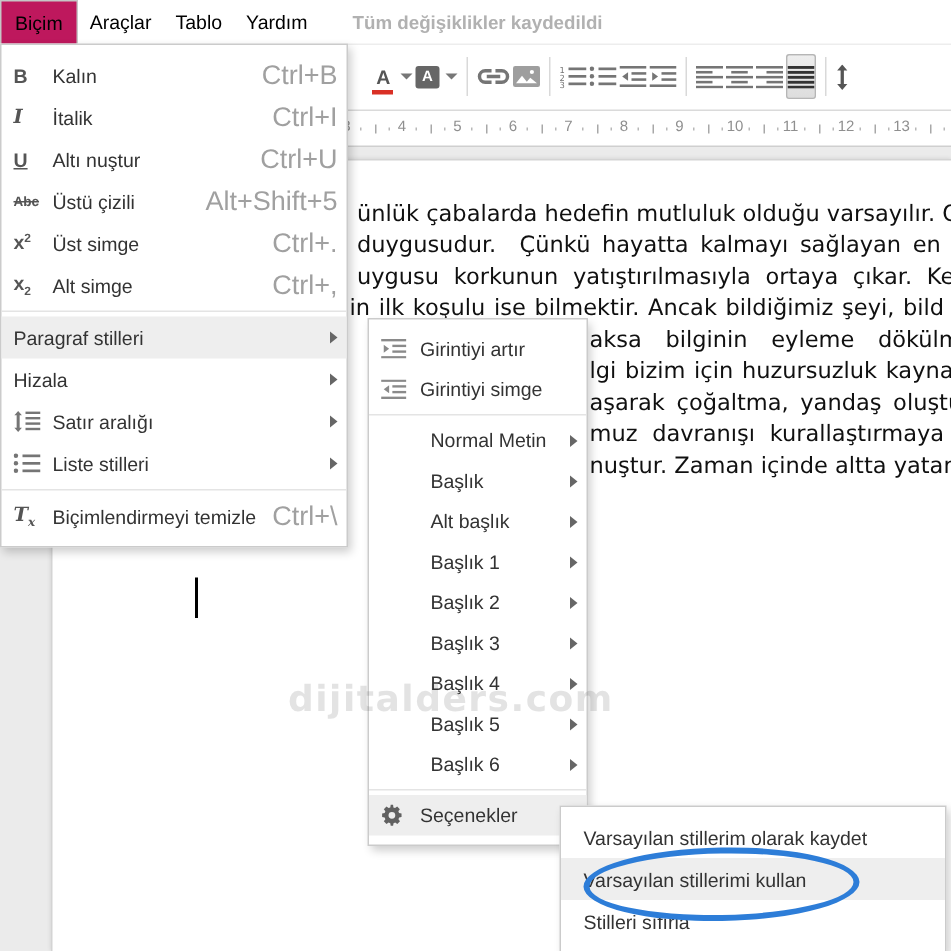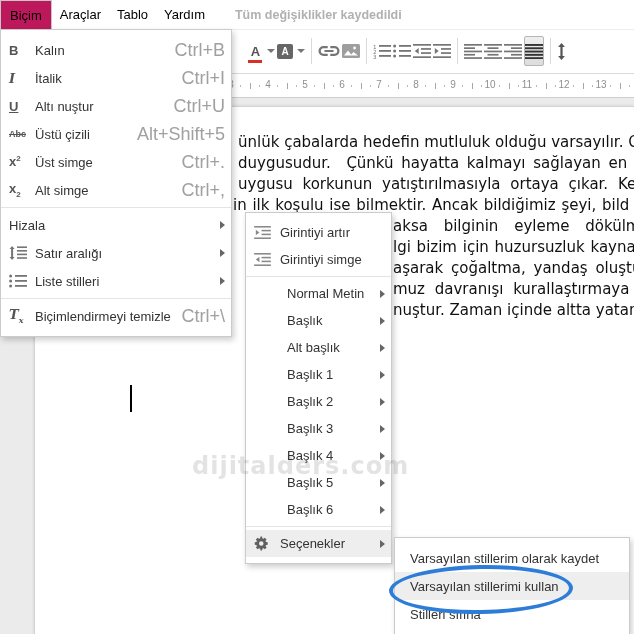--- a/index.html
+++ b/index.html
@@ -35,21 +35,21 @@
   #page{position:absolute;left:34px;top:9px;right:0;bottom:0;background:#fff;
         border-left:1px solid #d4d4d4;border-top:1px solid #d4d4d4;box-shadow:0 0 3px rgba(0,0,0,.12);}
   .docline{position:absolute;white-space:pre;font-family:"DejaVu Sans",sans-serif;
            font-size:15px;color:#101010;z-index:2;}
   #cursor{position:absolute;width:2px;height:27px;background:#000;z-index:2;}
   
   .menu{position:absolute;background:#fff;border:1px solid #cbcbcb;
         box-shadow:2px 3px 6px rgba(0,0,0,.2);z-index:20;padding:6px 0;box-sizing:border-box;}
   #menu1{left:0;top:29px;width:232px;}
   #menu2{left:245px;top:212px;width:147px;}
-  #menu3{left:394px;top:537px;width:236px;}
+  #menu3{left:373px;top:537px;width:258px;}
   .mrow{display:flex;align-items:center;height:28px;padding:0 6px 0 8px;cursor:default;}
   #menu2 .mrow{height:27px;}
   .mrow.hl{background:#eee;}
   .mlabel{font-size:13px;color:#333;white-space:nowrap;}
   .mshort{margin-left:auto;font-size:18px;color:#a0a0a0;white-space:nowrap;}
   .marrow{margin-left:auto;width:0;height:0;border-top:4px solid transparent;
           border-bottom:4px solid transparent;border-left:5px solid #666;}
   .msep{height:1px;background:#e4e4e4;margin:3px 0;}
   .mic{width:22px;display:flex;align-items:center;justify-content:flex-start;margin-right:4px;flex:none;}
   .noicon{padding-left:41px;}
@@ -308,20 +308,24 @@
         <span class="mshort">Ctrl+.</span>
       </div>
       <div class="mrow">
         <span class="mic">
           <span class="tic">x<sub>2</sub></span>
         </span>
         <span class="mlabel">Alt simge</span>
         <span class="mshort">Ctrl+,</span>
       </div>
       <div class="msep"></div>
+      <div class="mrow hl">
+        <span class="mlabel">Paragraf stilleri</span>
+        <span class="marrow"></span>
+      </div>
       <div class="mrow">
         <span class="mlabel">Hizala</span>
         <span class="marrow"></span>
       </div>
       <div class="mrow">
         <span class="mic">
           <svg width="18" height="14" viewBox="0 0 18 14">
             <g fill="#757575">
               <path d="M3.1 0l2.5 2.9H4.1v8.2h1.5L3.1 14 .6 11.1h1.5V2.9H.6z"></path>
               <rect x="8" y="0.4" width="10" height="1.6"></rect>

